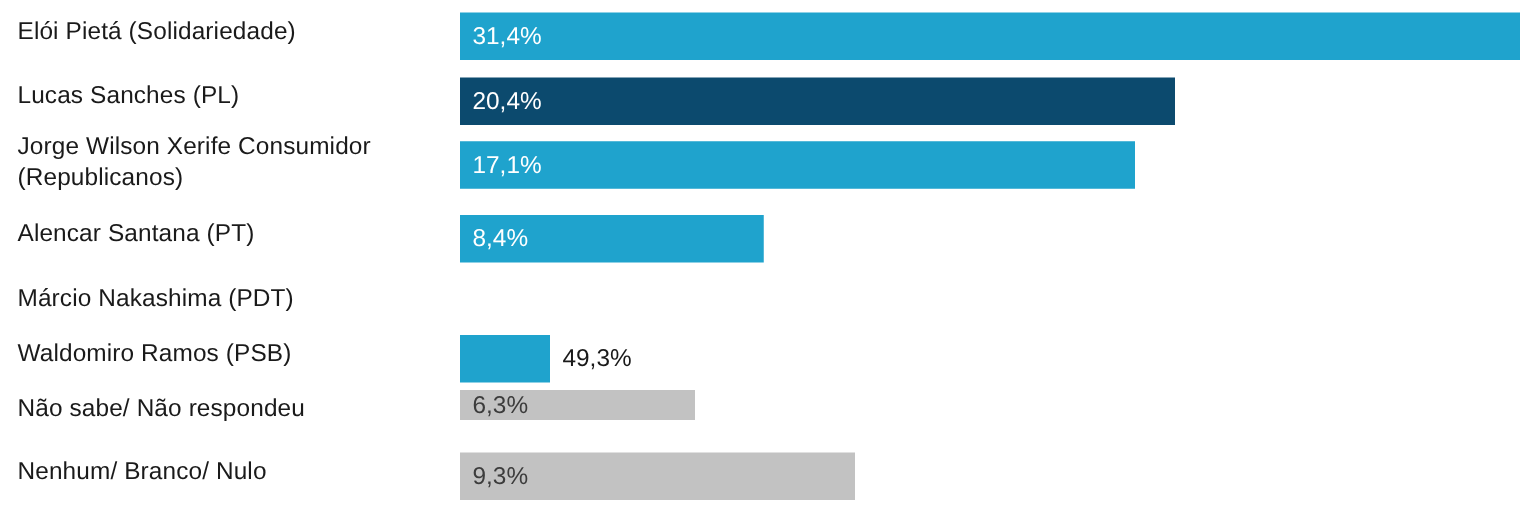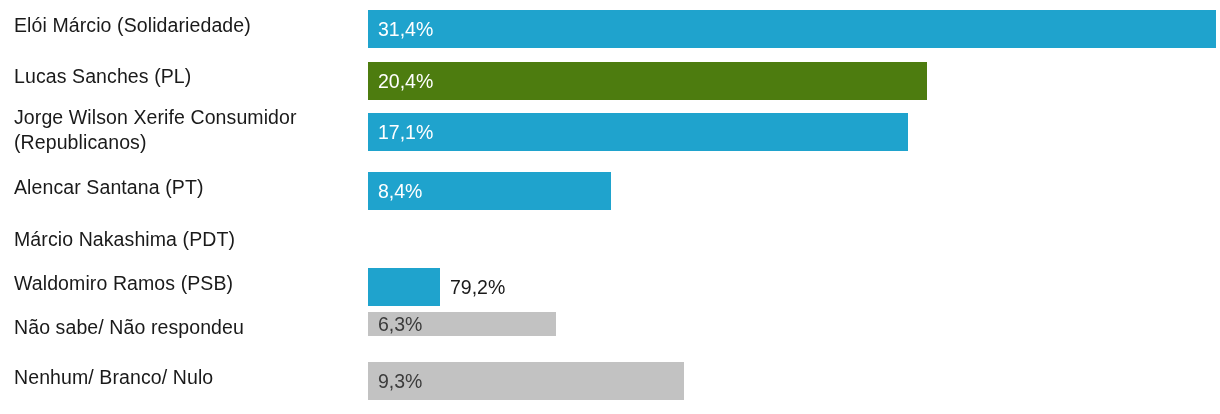--- a/index.html
+++ b/index.html
@@ -48,41 +48,41 @@
     font-size: 19.5px;
     line-height: 20px;
     white-space: nowrap;
     color: #1a1a1a;
   }
 </style>
 </head>
 <body>
 
 <div id="chart">
-    <div class="cat-label" style="top: 13px; color: rgb(26, 26, 26);">Elói Márcio (Solidariedade)</div>
+    <div class="cat-label" style="top: 13px; color: rgb(26, 26, 26);">Elói Pietá (Solidariedade)</div>
     <div class="bar" style="left: 368px; top: 10px; width: 848px; height: 38px; background: rgb(31, 163, 205);">
       <span class="bar-inner-label" style="color: rgb(255, 255, 255);">31,4%</span>
     </div>
     <div class="cat-label" style="top: 64px; color: rgb(26, 26, 26);">Lucas Sanches (PL)</div>
-    <div class="bar" style="left: 368px; top: 62px; width: 559px; height: 38px; background: #4d7c0f;">
+    <div class="bar" style="left: 368px; top: 62px; width: 559px; height: 38px; background: #0c4a6e; padding-left: 13px;">
       <span class="bar-inner-label" style="color: rgb(255, 255, 255);">20,4%</span>
     </div>
     <div class="cat-label" style="top: 105px; color: rgb(26, 26, 26);">Jorge Wilson Xerife Consumidor
 (Republicanos)</div>
     <div class="bar" style="left: 368px; top: 113px; width: 540px; height: 38px; background: rgb(31, 163, 205);">
       <span class="bar-inner-label" style="color: rgb(255, 255, 255);">17,1%</span>
     </div>
     <div class="cat-label" style="top: 175px; color: rgb(26, 26, 26);">Alencar Santana (PT)</div>
     <div class="bar" style="left: 368px; top: 172px; width: 243px; height: 38px; background: rgb(31, 163, 205);">
       <span class="bar-inner-label" style="color: rgb(255, 255, 255);">8,4%</span>
     </div>
     <div class="cat-label" style="top: 227px; color: rgb(26, 26, 26);">Márcio Nakashima (PDT)</div>
     <div class="cat-label" style="top: 271px; color: rgb(26, 26, 26);">Waldomiro Ramos (PSB)</div>
     <div class="bar" style="left: 368px; top: 268px; width: 72px; height: 38px; background: rgb(31, 163, 205);"></div>
-    <div class="bar-outer-label" style="left: 450px; top: 287px;">79,2%</div>
+    <div class="bar-outer-label" style="left: 450px; top: 287px;">49,3%</div>
     <div class="cat-label" style="top: 315px; color: rgb(26, 26, 26);">Não sabe/ Não respondeu</div>
     <div class="bar" style="left: 368px; top: 312px; width: 188px; height: 24px; background: rgb(194, 194, 194);">
       <span class="bar-inner-label" style="color: rgb(60, 60, 60);">6,3%</span>
     </div>
     <div class="cat-label" style="top: 365px; color: rgb(26, 26, 26);">Nenhum/ Branco/ Nulo</div>
     <div class="bar" style="left: 368px; top: 362px; width: 316px; height: 38px; background: rgb(194, 194, 194);">
       <span class="bar-inner-label" style="color: rgb(60, 60, 60);">9,3%</span>
     </div>
   </div>
 

